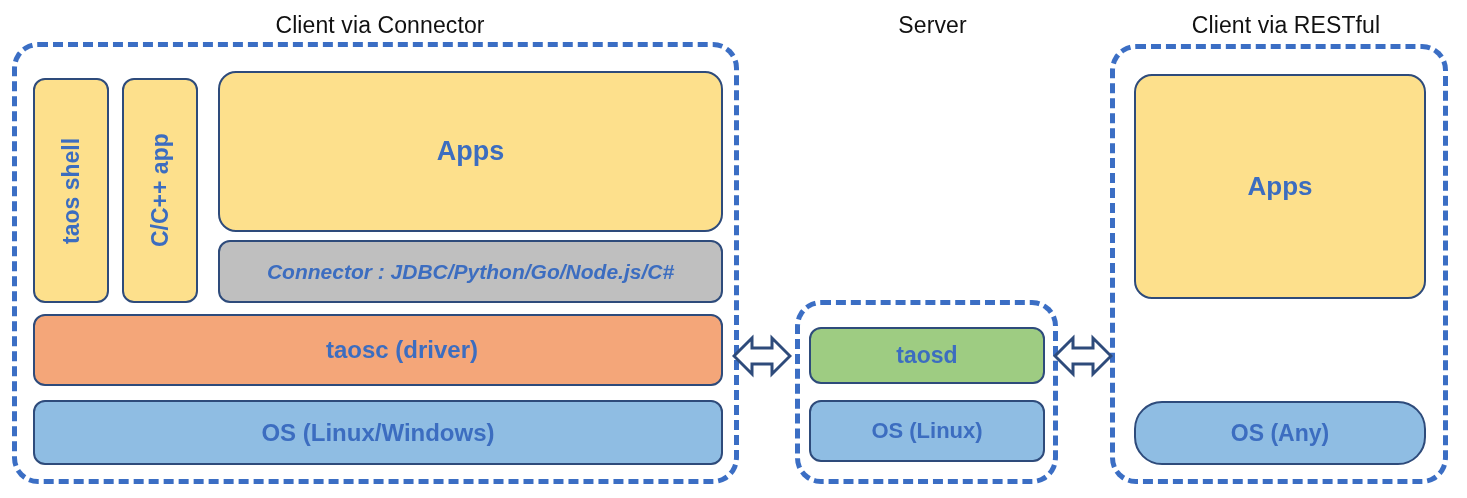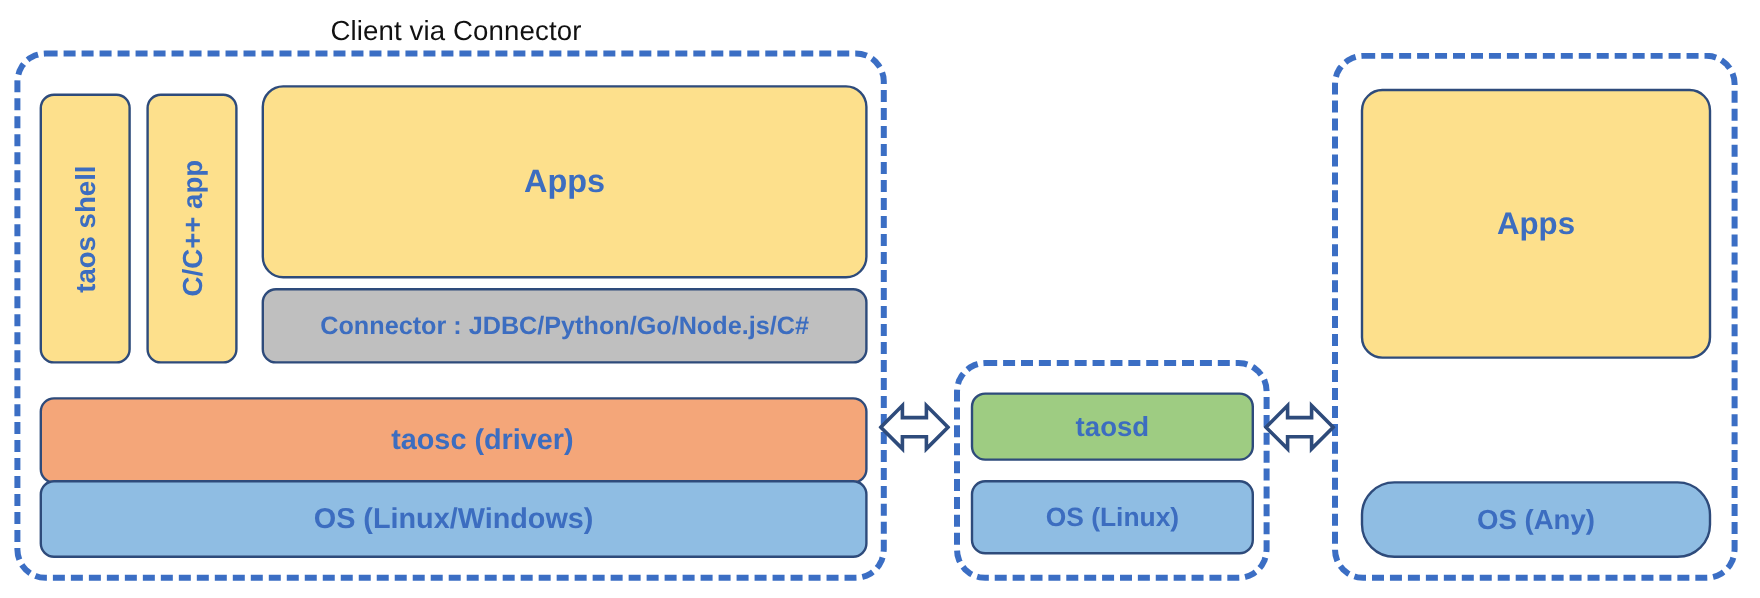--- a/index.html
+++ b/index.html
@@ -61,34 +61,34 @@
     text-align: center;
     font-weight: bold;
     color: #3C6DC0;
     font-size: 21px;
     line-height: 1.22;
   }
   .box.yellow { background: #FDE08C; }
   .box.orange { background: #F4A679; }
   .box.blue   { background: #8FBDE3; }
   .box.green  { background: #9ECC82; }
-  .box.gray   { background: #BFBFBF; }
+  .box.gray   { background: #BFBFBF; font-style: italic; }
 
   .box.rot {
     writing-mode: vertical-rl;
     transform: rotate(180deg);
   }
   .box.big { border-radius: 18px; }
 
   
   #box-taos-shell { left: 33px;  top: 78px;  width: 76px;  height: 225px; font-size: 23px; }
   #box-cpp-app    { left: 122px; top: 78px;  width: 76px;  height: 225px; font-size: 23px; }
   #box-apps-left  { left: 218px; top: 71px;  width: 505px; height: 161px; font-size: 27px; }
   #box-connector  { left: 218px; top: 240px; width: 505px; height: 63px;  font-size: 21px; }
-  #box-taosc      { left: 33px;  top: 331px; width: 690px; height: 72px;  font-size: 24px; padding-left: 48px; }
+  #box-taosc      { left: 33px;  top: 314px; width: 690px; height: 72px;  font-size: 24px; padding-left: 48px; }
   #box-os-left    { left: 33px;  top: 400px; width: 690px; height: 65px;  font-size: 24px; text-align: right; }
 
   
   #box-taosd      { left: 809px; top: 327px; width: 236px; height: 57px; font-size: 23px; }
   #box-os-server  { left: 809px; top: 400px; width: 236px; height: 62px; font-size: 22px; }
 
   
   #box-apps-rest    { left: 1134px; top: 74px;  width: 292px; height: 225px; font-size: 26px; }
   #box-http-client  { left: 1134px; top: 325px; width: 292px; height: 62px;  font-size: 23px; }
   #box-os-any       { left: 1134px; top: 401px; width: 292px; height: 64px;  font-size: 23px; border-radius: 28px; }
@@ -103,21 +103,23 @@
   #arrow-left  { left: 732px; }
   #arrow-right { left: 1053px; }
 </style>
 </head>
 <body>
 
 <div class="stage">
 
   <div class="section-title" id="title-connector">Client via Connector</div>
 
+  <div class="section-title" id="title-server">Server</div>
 
+  <div class="section-title" id="title-restful">Client via RESTful</div>
 
   <div class="panel" id="panel-connector"></div>
   <div class="panel" id="panel-server"></div>
   <div class="panel" id="panel-restful"></div>
 
   <div class="box yellow rot" id="box-taos-shell">taos shell</div>
 
   <div class="box yellow rot" id="box-cpp-app">C/C++ app</div>
 
   <div class="box yellow big" id="box-apps-left">Apps</div>

